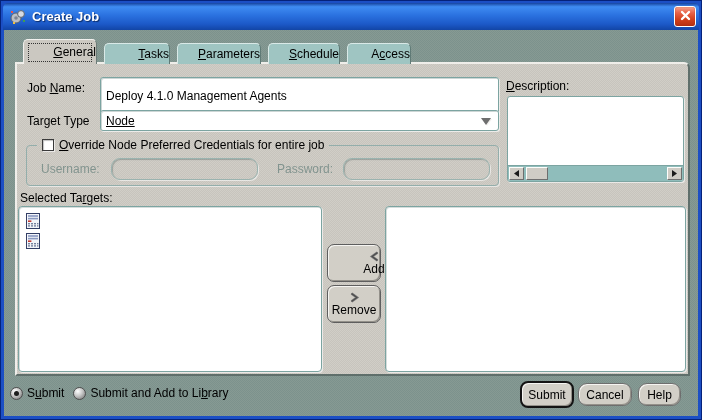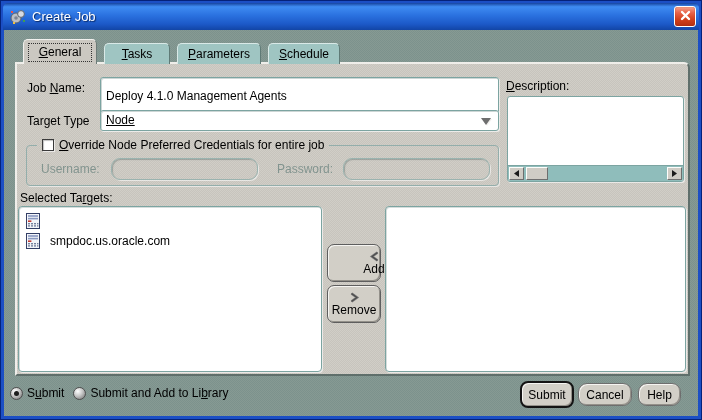--- a/index.html
+++ b/index.html
@@ -6,40 +6,40 @@
   html,body { margin:0; padding:0; width:702px; height:420px; overflow:hidden;
               font-family:"Liberation Sans", sans-serif; }
   .window { position:relative; width:702px; height:420px;
             background:#1c4fc4; border:1px solid #05227a; }
   
   .titlebar { position:absolute; left:2px; top:2px; right:2px; height:27px;
               border-radius:5px 5px 0 0;
               background:linear-gradient(180deg,#16449e 0%,#3f8cf2 14%,#2b72e0 45%,#1c59c8 78%,#1245a6 100%);
               display:flex; align-items:center; padding-left:6px; }
   .app-icon { width:18px; height:18px; display:inline-block; }
-  .title { color:#fff; font-weight:normal; font-size:13px; margin-left:5px;
+  .title { color:#fff; font-weight:bold; font-size:13px; margin-left:5px;
            text-shadow:1px 1px 1px #0a2a66; }
   .close-button { position:absolute; top:3px; right:3px; width:22px; height:21px;
             border:1px solid #fff; border-radius:3px; padding:0; cursor:pointer;
             background:linear-gradient(180deg,#f5a48c 0%,#e8634a 30%,#d2401c 65%,#b33012 100%);
             display:flex; align-items:center; justify-content:center;
             box-shadow:inset 0 0 1px #8c1c05; }
   
   .dialog { position:absolute; left:3px; right:3px; top:29px; bottom:3px;
             background-color:#80958f;
             background-image:repeating-conic-gradient(#879a93 0% 25%, #7c928d 0% 50%);
             background-size:2px 2px; }
   
   .tabbar { position:absolute; left:19px; top:9px; height:25px; display:flex;
             align-items:flex-end; gap:7px; z-index:3; }
   .tab { height:21px; background:#9fc5c2; font-size:12px; color:#000;
          border:1px solid #5f7a76; border-bottom:none;
          border-top-color:#d9e9e7; border-left-color:#d9e9e7;
          border-radius:5px 5px 0 0; display:flex; align-items:center;
-         justify-content:center; cursor:pointer; }
+         justify-content:flex-end; cursor:pointer; }
   .tab.active { background:#cbc8c1; height:25px; position:relative; z-index:4;
                 border-top-color:#f2f1ee; border-left-color:#f2f1ee;
                 border-right-color:#6b7b77; }
   .tab.active::after { content:""; position:absolute; inset:3px 4px 2px 4px;
                 border:1px dotted #333; pointer-events:none; }
   .t-general{width:74px}.t-tasks{width:66px}.t-parameters{width:84px}
   .t-schedule{width:72px}.t-access{width:64px}
   
   .panel { position:absolute; left:11px; top:32px; width:675px; height:314px;
            background-color:#cbc8c1;
@@ -47,21 +47,21 @@
            background-size:2px 2px;
            border:2px solid; border-color:#efeeea #5f6f6b #5f6f6b #efeeea;
            border-radius:0 6px 0 0; z-index:2; }
   .flabel { position:absolute; font-size:12px; color:#000; white-space:nowrap; }
   .tfield { position:absolute; background:#fff; border:1px solid #7ca4a1;
             border-radius:3px; font-size:12px; padding:2px 5px;
             font-family:"Liberation Sans", sans-serif; color:#000;
             box-shadow:inset 1px 1px 0 rgba(90,120,117,.3), 1px 1px 0 rgba(255,255,255,.65); }
   input.tfield { outline:none; }
   
-  .select { display:flex; align-items:flex-start; cursor:pointer;text-decoration:underline; }
+  .select { display:flex; align-items:center; cursor:pointer;text-decoration:underline; }
   .chevron-down { position:absolute; right:7px; top:7px; width:0; height:0;
             border:5px solid transparent; border-top:7px solid #6e6e6e;
             filter:drop-shadow(1px 1px 0 #f2f1ee); }
   
   fieldset.credgroup { position:absolute; left:9px; top:74px; width:473px; height:48px;
             border:1px solid #93aeab; border-radius:4px; margin:0; padding:0;
             box-shadow:1px 1px 0 rgba(255,255,255,.55); }
   fieldset.credgroup legend { margin-left:10px; padding:0 5px; font-size:12px;
             display:flex; align-items:center; gap:5px; }
   .checkbox { width:12px; height:12px; background:#fff; border:1px solid #3a3a3a;
@@ -149,20 +149,23 @@
         <span><span></span><u>G</u><span>eneral</span></span>
       </div>
       <div class="tab t-tasks">
         <span><span></span><u>T</u><span>asks</span></span>
       </div>
       <div class="tab t-parameters">
         <span><span></span><u>P</u><span>arameters</span></span>
       </div>
       <div class="tab t-schedule">
         <span><span></span><u>S</u><span>chedule</span></span>
+      </div>
+      <div class="tab t-access">
+        <span><span>A</span><u>c</u><span>cess</span></span>
       </div>
     </div>
 
     <div class="panel">
 
       <span class="flabel" style="left:10px; top:17px;"><span>Job </span><u>N</u><span>ame:</span></span>
       <input class="tfield" style="left: 83px; top: 13px; width: 399px; height: 38px;" type="text" value="Deploy 4.1.0 Management Agents">
 
       <span class="flabel" style="left:489px; top:15px;"><span></span><u>D</u><span>escription:</span></span>
       <div class="desc-box" style="left:490px; top:32px; width:177px; height:86px;">
@@ -230,21 +233,20 @@
               <rect x="2" y="10" width="2" height="1.4"></rect>
                 <rect x="5" y="10" width="2" height="1.4"></rect>
                 <rect x="8" y="10" width="2" height="1.4"></rect>
                 <rect x="11" y="10" width="1.4" height="1.4"></rect>
               <rect x="2" y="12.2" width="2" height="1.4"></rect>
                 <rect x="5" y="12.2" width="2" height="1.4"></rect>
                 <rect x="8" y="12.2" width="2" height="1.4"></rect>
                 <rect x="11" y="12.2" width="1.4" height="1.4"></rect>
             </g>
           </svg>
-          <span>smpdoc.us.oracle.com</span>
         </div>
       </div>
 
       <button class="side-btn" style="left:310px; top:180px;padding-left:40px;">
         <svg width="13" height="11" viewBox="0 0 13 11">
           <path d="M9.5 1.5 L4 5.5 L9.5 9.5" fill="none" stroke="#7a7a7a" stroke-width="2.6"></path>
           <path d="M9.5 1.5 L4 5.5 L9.5 9.5" fill="none" stroke="#4c4c4c" stroke-width="1.1"></path>
         </svg>
         <span>Add</span>
       </button>

